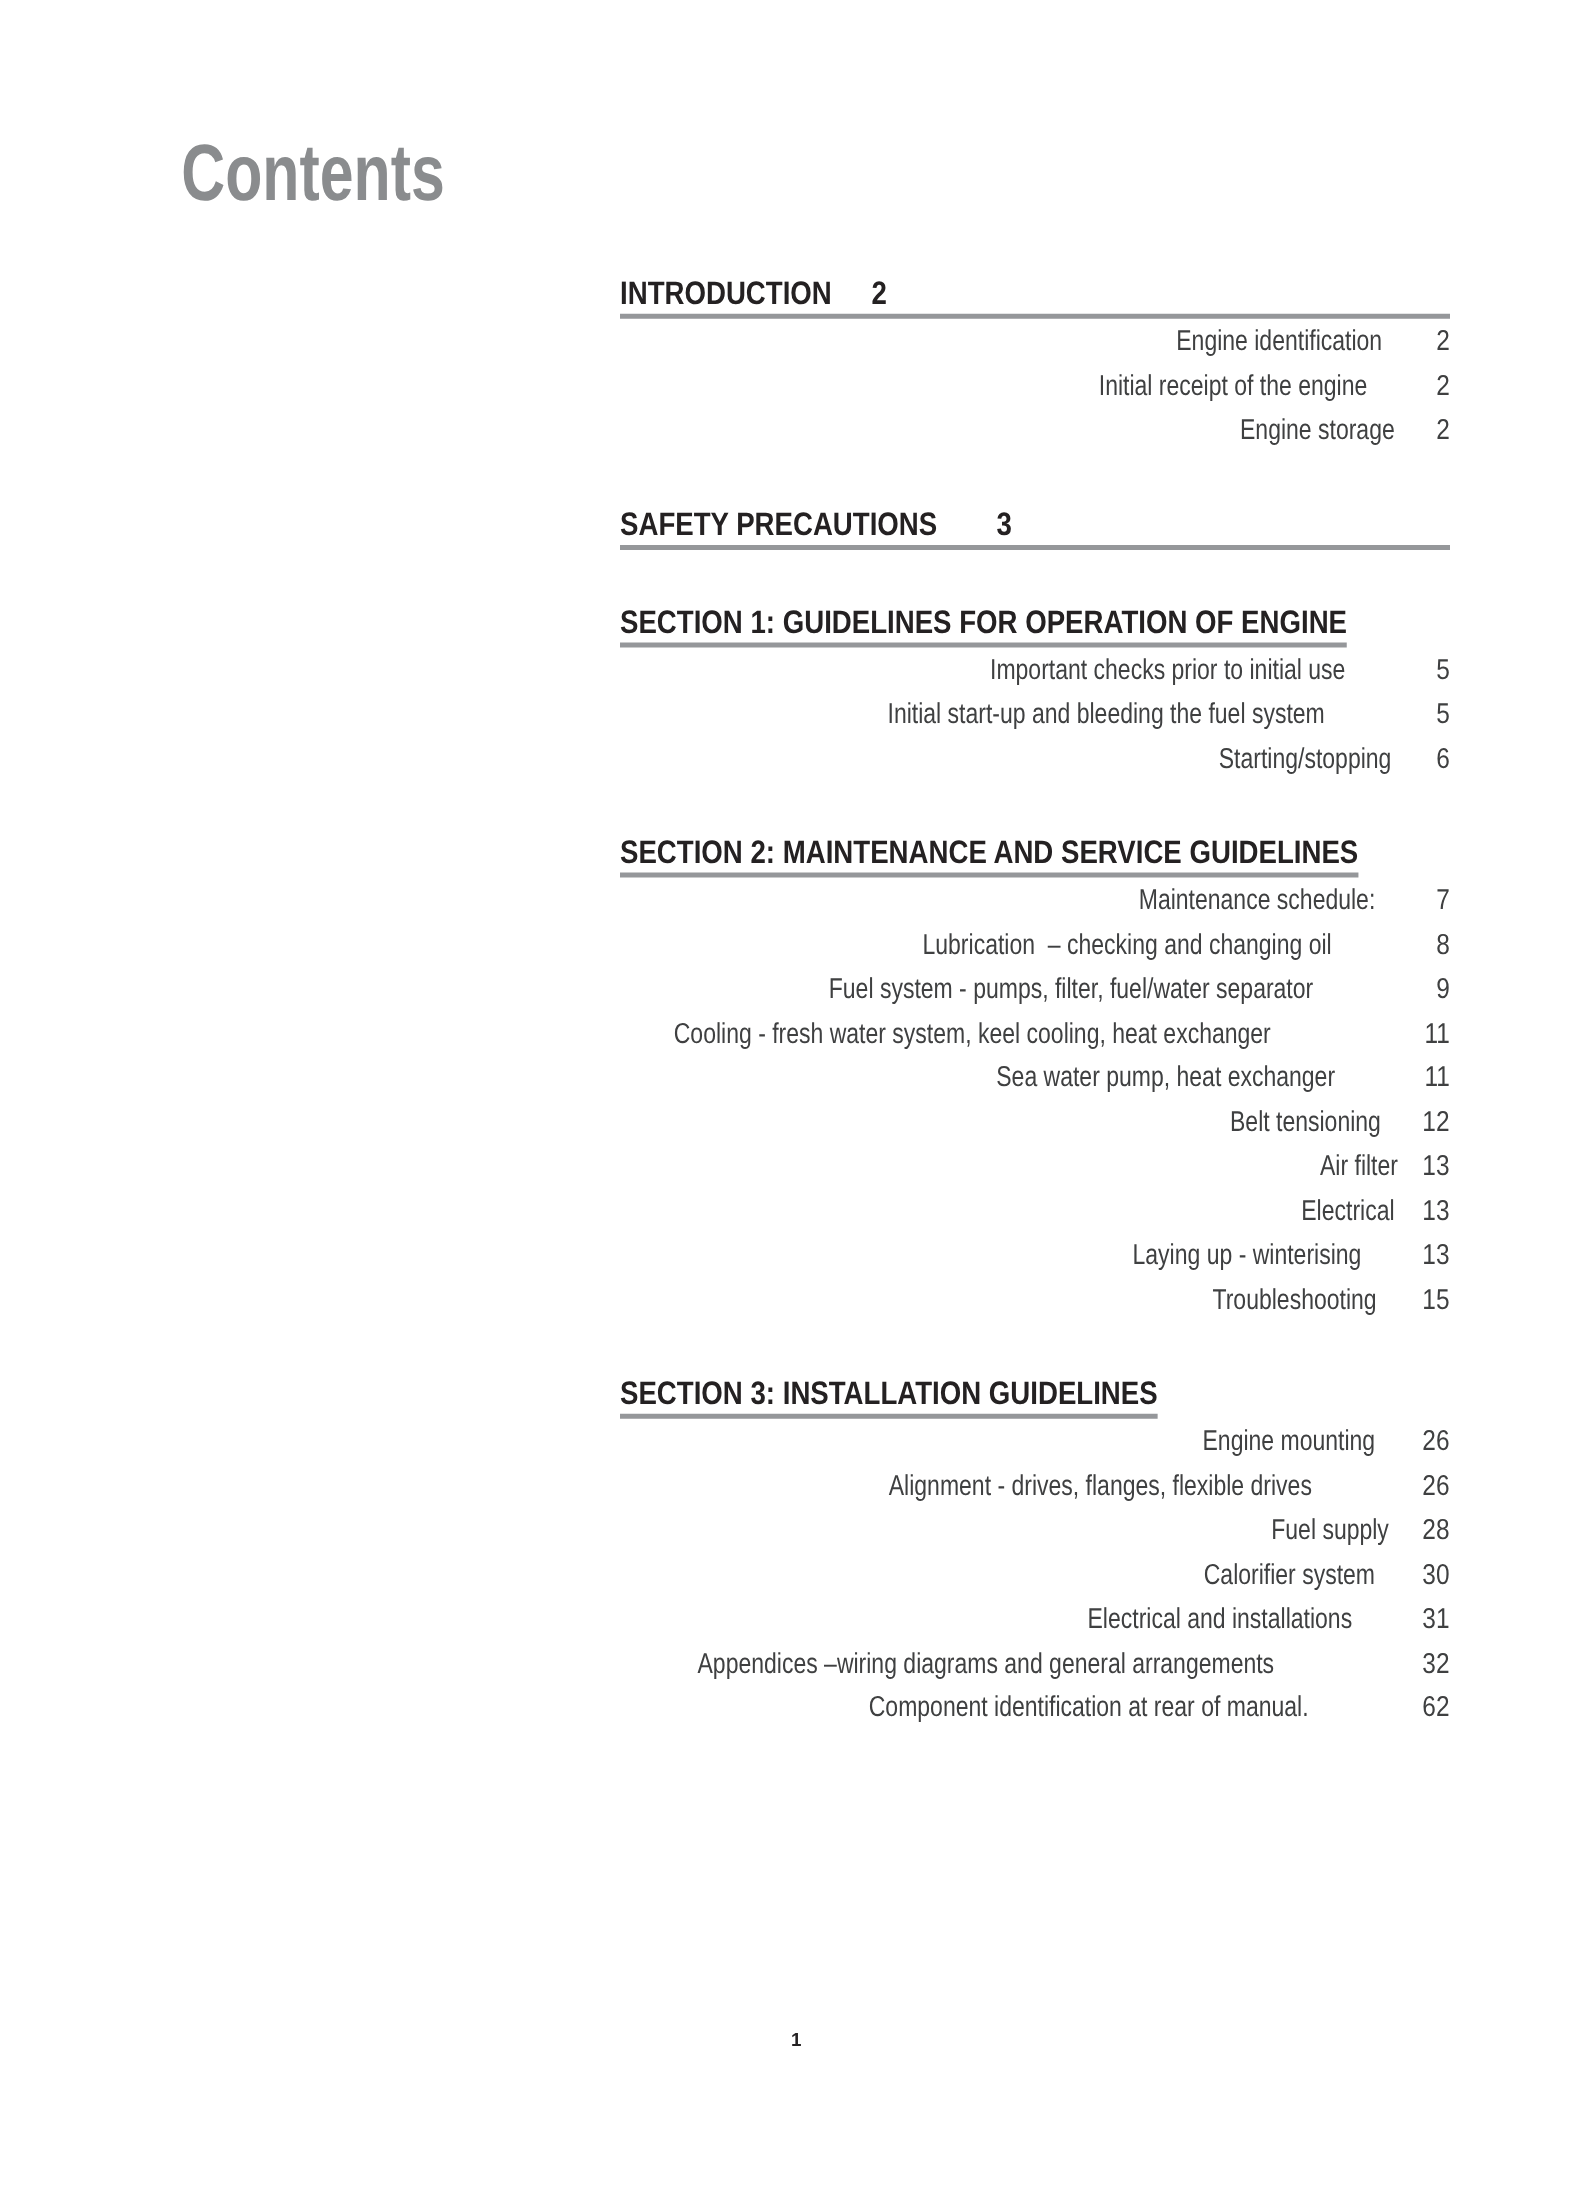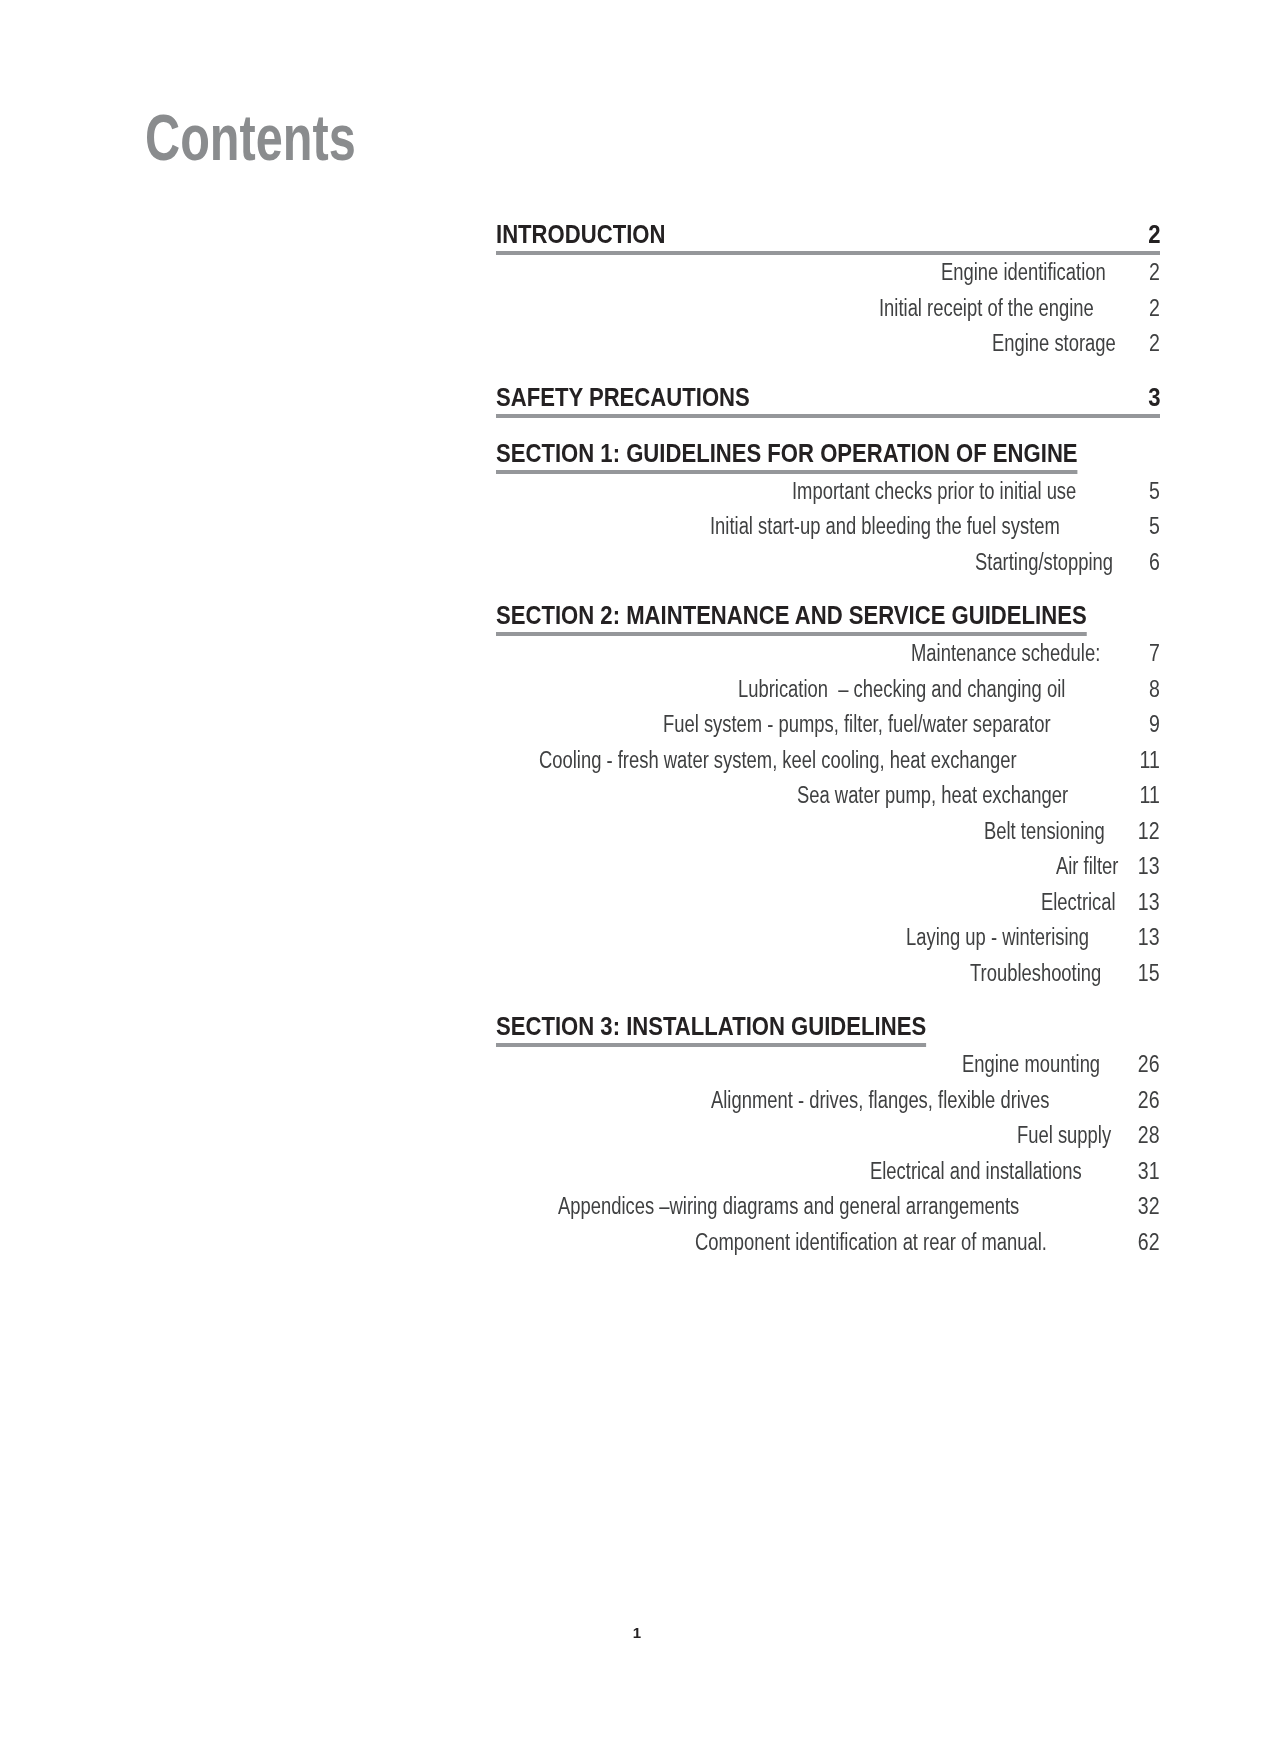--- a/index.html
+++ b/index.html
@@ -26,27 +26,26 @@
     white-space: pre;
   }
 
   .toc {
     position: absolute;
     left: 496px;
     top: 221px;
     width: 664px;
   }
 
-  .toc-section + .toc-section { margin-top: 22px; }
+  .toc-section + .toc-section { margin-top: 44px; }
 
   
   .toc-heading-row.full {
     display: flex;
     align-items: baseline;
-    justify-content: space-between;
     padding-bottom: 4px;
     border-bottom: 4px solid #95979a;
   }
   
   .toc-heading-row.fit { display: block; }
   .toc-heading-row.fit .toc-heading-text {
     display: inline-block;
     padding-bottom: 4px;
     border-bottom: 4px solid #95979a;
   }
@@ -199,20 +198,24 @@
         </div>
         <div class="toc-item-row">
           <span class="toc-item-label">Alignment - drives, flanges, flexible drives</span>
           <span class="toc-item-page">26</span>
         </div>
         <div class="toc-item-row">
           <span class="toc-item-label">Fuel supply</span>
           <span class="toc-item-page">28</span>
         </div>
         <div class="toc-item-row">
+          <span class="toc-item-label">Calorifier system</span>
+          <span class="toc-item-page">30</span>
+        </div>
+        <div class="toc-item-row">
           <span class="toc-item-label">Electrical and installations</span>
           <span class="toc-item-page">31</span>
         </div>
         <div class="toc-item-row">
           <span class="toc-item-label">Appendices –wiring diagrams and general arrangements</span>
           <span class="toc-item-page">32</span>
         </div>
         <div class="toc-item-row">
           <span class="toc-item-label">Component identification at rear of manual.</span>
           <span class="toc-item-page">62</span>

